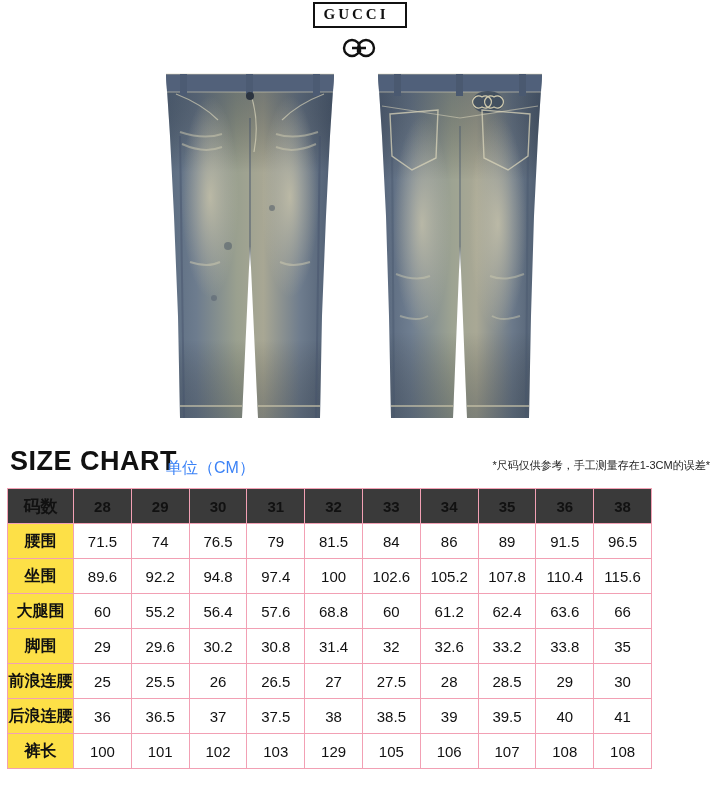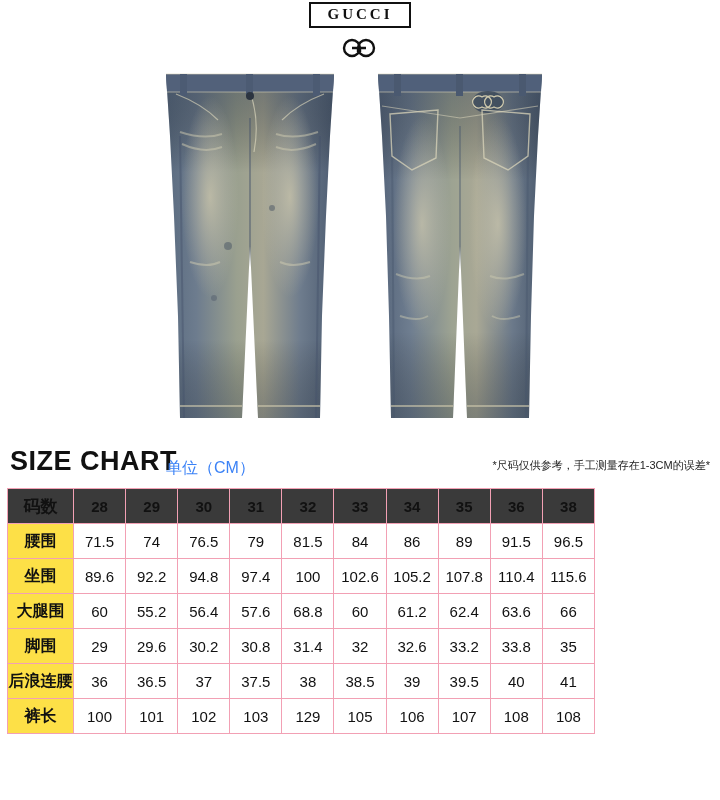--- a/index.html
+++ b/index.html
@@ -17,21 +17,21 @@
 
   
   .brand {
     width: 100%;
     padding-top: 2px;
     text-align: center;
   }
   .brand-box {
     display: inline-block;
     border: 2px solid #111;
-    padding: 3px 16px 4px 16px;
+    padding: 3px 16px 4px 8px;
     font-family: "Liberation Serif", serif;
     font-size: 15px;
     letter-spacing: 3px;
     font-weight: 700;
     color: #111;
     line-height: 1;
   }
   .brand-mono {
     margin-top: 6px;
     height: 28px;
@@ -79,21 +79,21 @@
     right: 10px;
     top: 12px;
     font-size: 11px;
     color: #222;
     white-space: nowrap;
   }
 
   
   table.size-table {
     border-collapse: collapse;
-    width: 588px;
+    width: 645px;
     margin: 6px 7px 0 7px;
     table-layout: fixed;
   }
   table.size-table th,
   table.size-table td {
     border: 1px solid #f2a0b4;
     text-align: center;
     font-size: 15px;
     color: #111;
     height: 34px;
@@ -358,20 +358,33 @@
       <td>30.2</td>
       <td>30.8</td>
       <td>31.4</td>
       <td>32</td>
       <td>32.6</td>
       <td>33.2</td>
       <td>33.8</td>
       <td>35</td>
     </tr>
     <tr>
+      <th class="rowhead">前浪连腰</th>
+      <td>25</td>
+      <td>25.5</td>
+      <td>26</td>
+      <td>26.5</td>
+      <td>27</td>
+      <td>27.5</td>
+      <td>28</td>
+      <td>28.5</td>
+      <td>29</td>
+      <td>30</td>
+    </tr>
+    <tr>
       <th class="rowhead">后浪连腰</th>
       <td>36</td>
       <td>36.5</td>
       <td>37</td>
       <td>37.5</td>
       <td>38</td>
       <td>38.5</td>
       <td>39</td>
       <td>39.5</td>
       <td>40</td>

